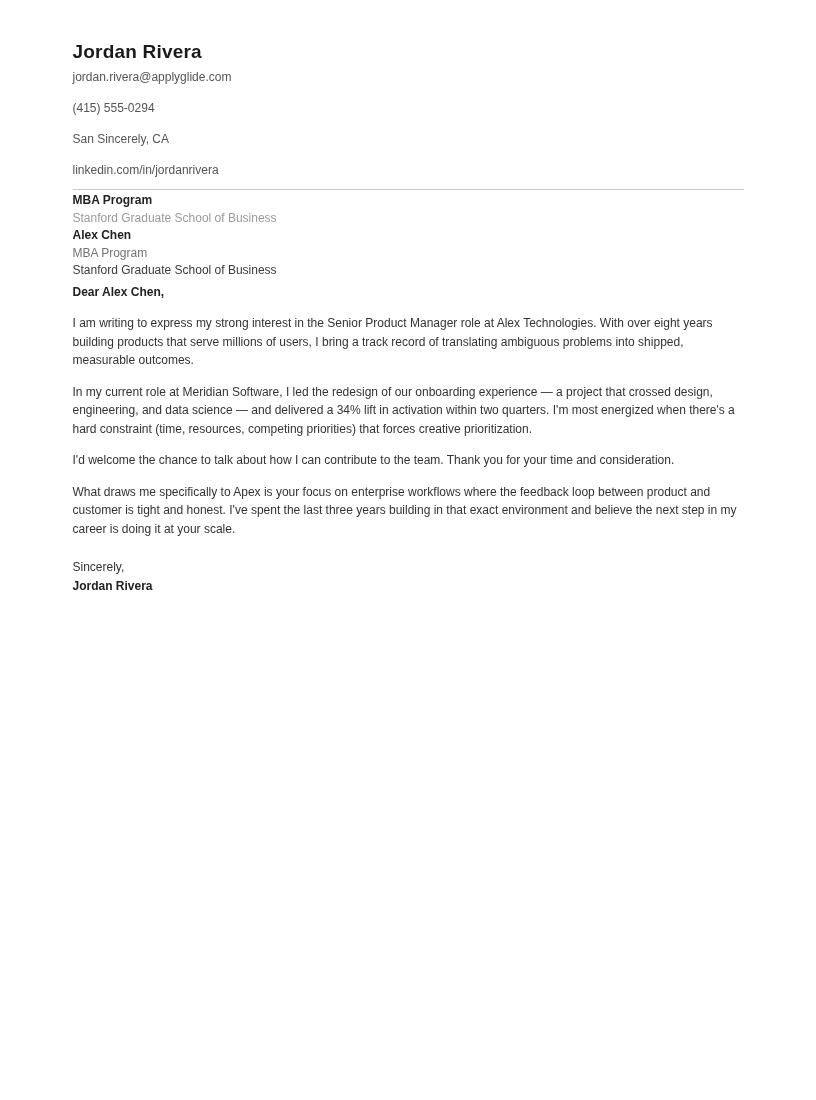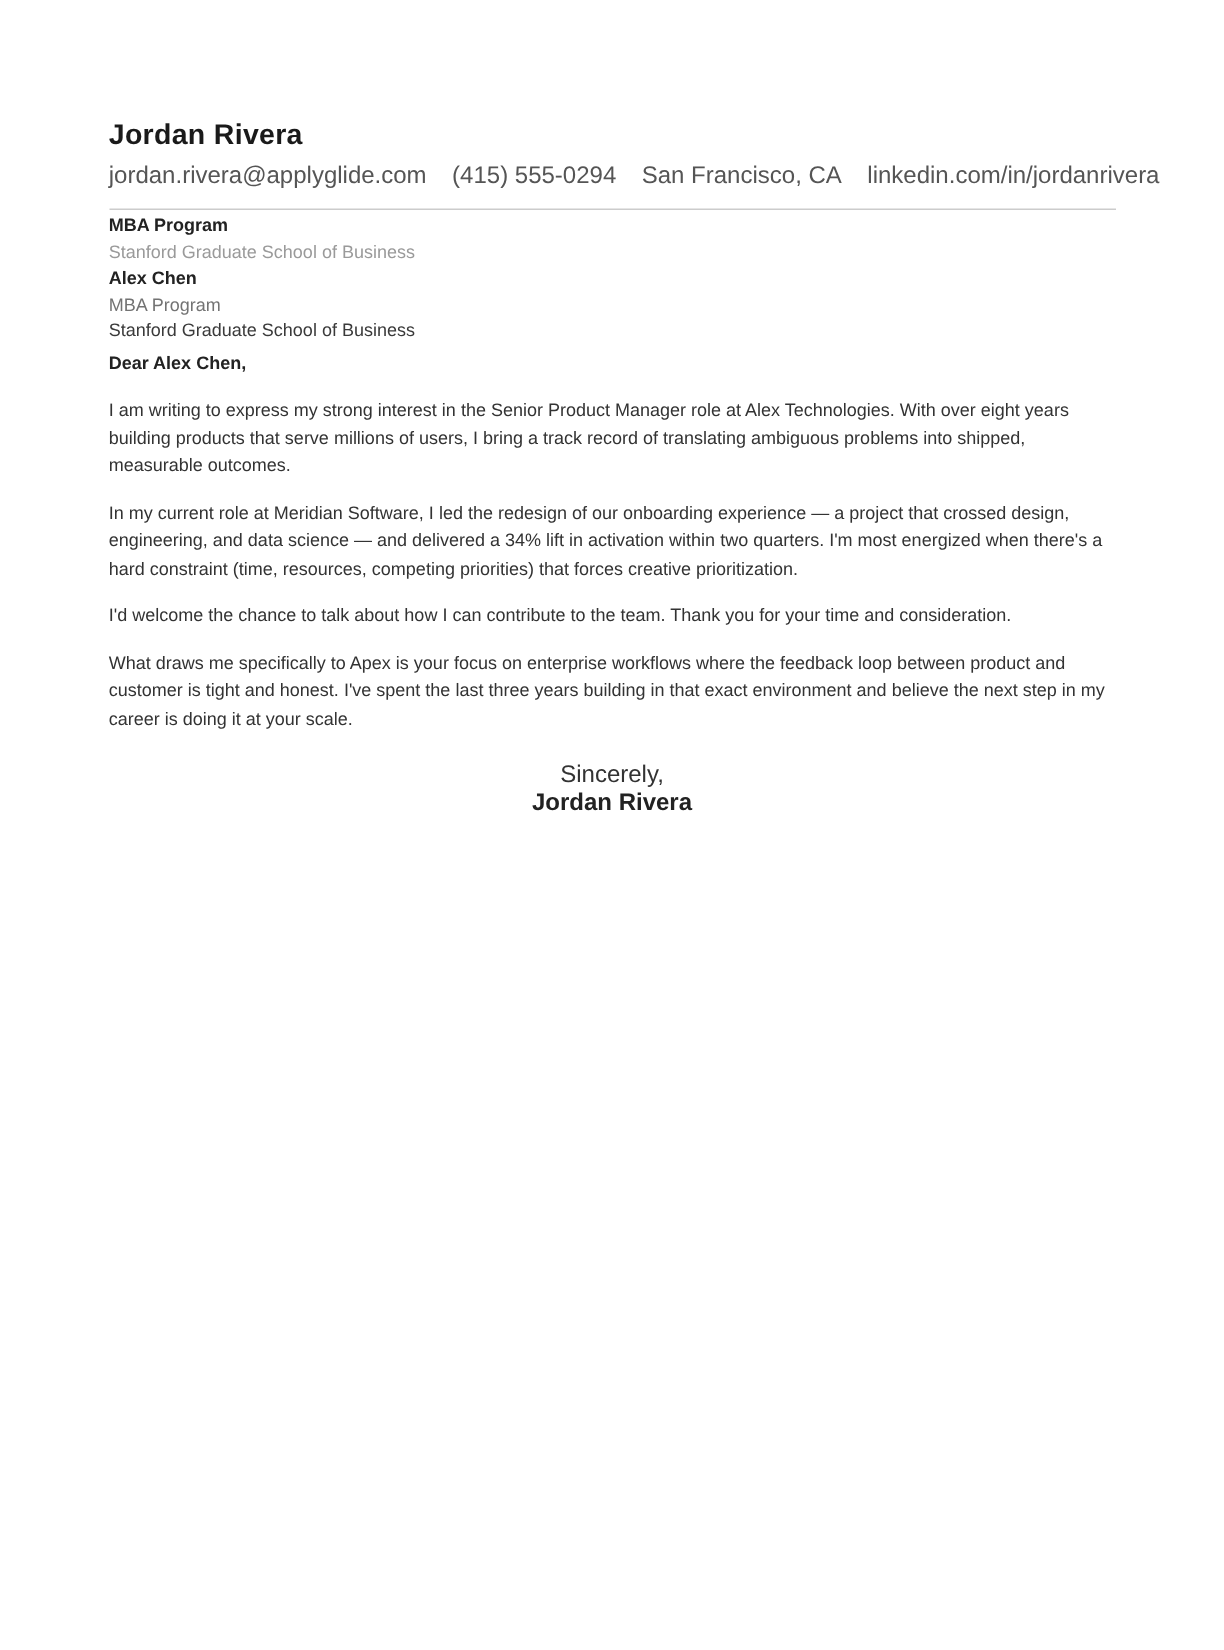--- a/index.html
+++ b/index.html
@@ -12,21 +12,21 @@
   .viewport {
     width: 816px;
     height: 1100px;
     background: #ffffff;
     margin: 0 auto;
     overflow: hidden;
   }
   .page {
     width: 671px;
     margin: 0 auto;
-    padding-top: 79px;
+    padding-top: 40px;
     color: #333333;
   }
 
   
   .name {
     margin: 0;
     font-size: 19px;
     line-height: 24px;
     font-weight: bold;
     letter-spacing: 0.2px;
@@ -35,23 +35,24 @@
   .doc-label {
     margin-top: 5px;
     font-size: 9.5px;
     letter-spacing: 1.1px;
     color: #8a8a8a;
   }
   .contact-row {
     margin-top: 6px;
     display: flex;
     gap: 17px;
-    font-size: 16px;
+    font-size: 12px;
     color: #555555;
     white-space: nowrap;
+    flex-direction: column;
   }
   .divider {
     border: none;
     border-top: 1px solid #cccccc;
     margin: 12px 0 0 0;
   }
 
   
   .date {
     margin-top: 23px;
@@ -76,42 +77,41 @@
     color: #222222;
   }
   p.body-par {
     margin: 13px 0 0 0;
     font-size: 12px;
     line-height: 18.5px;
     color: #333333;
   }
   .closing {
     margin-top: 20px;
-    font-size: 16px;
+    font-size: 12px;
     line-height: 18.5px;
-    text-align: center;
   }
   .closing .word { color: #333333; }
   .closing .sig {
     font-weight: bold;
     color: #222222;
   }
 </style>
 </head>
 <body>
 
 <div class="viewport">
   <div class="page">
 
     <header>
       <h1 class="name">Jordan Rivera</h1>
       <div class="contact-row">
         <span>jordan.rivera@applyglide.com</span>
         <span>(415) 555-0294</span>
-        <span>San Francisco, CA</span>
+        <span>San Sincerely, CA</span>
         <span>linkedin.com/in/jordanrivera</span>
       </div>
       <hr class="divider">
     </header>
 
     <main>
 
       <div class="recipient">
         <div class="r-bold">MBA Program</div>
         <div class="r-light">Stanford Graduate School of Business</div>

